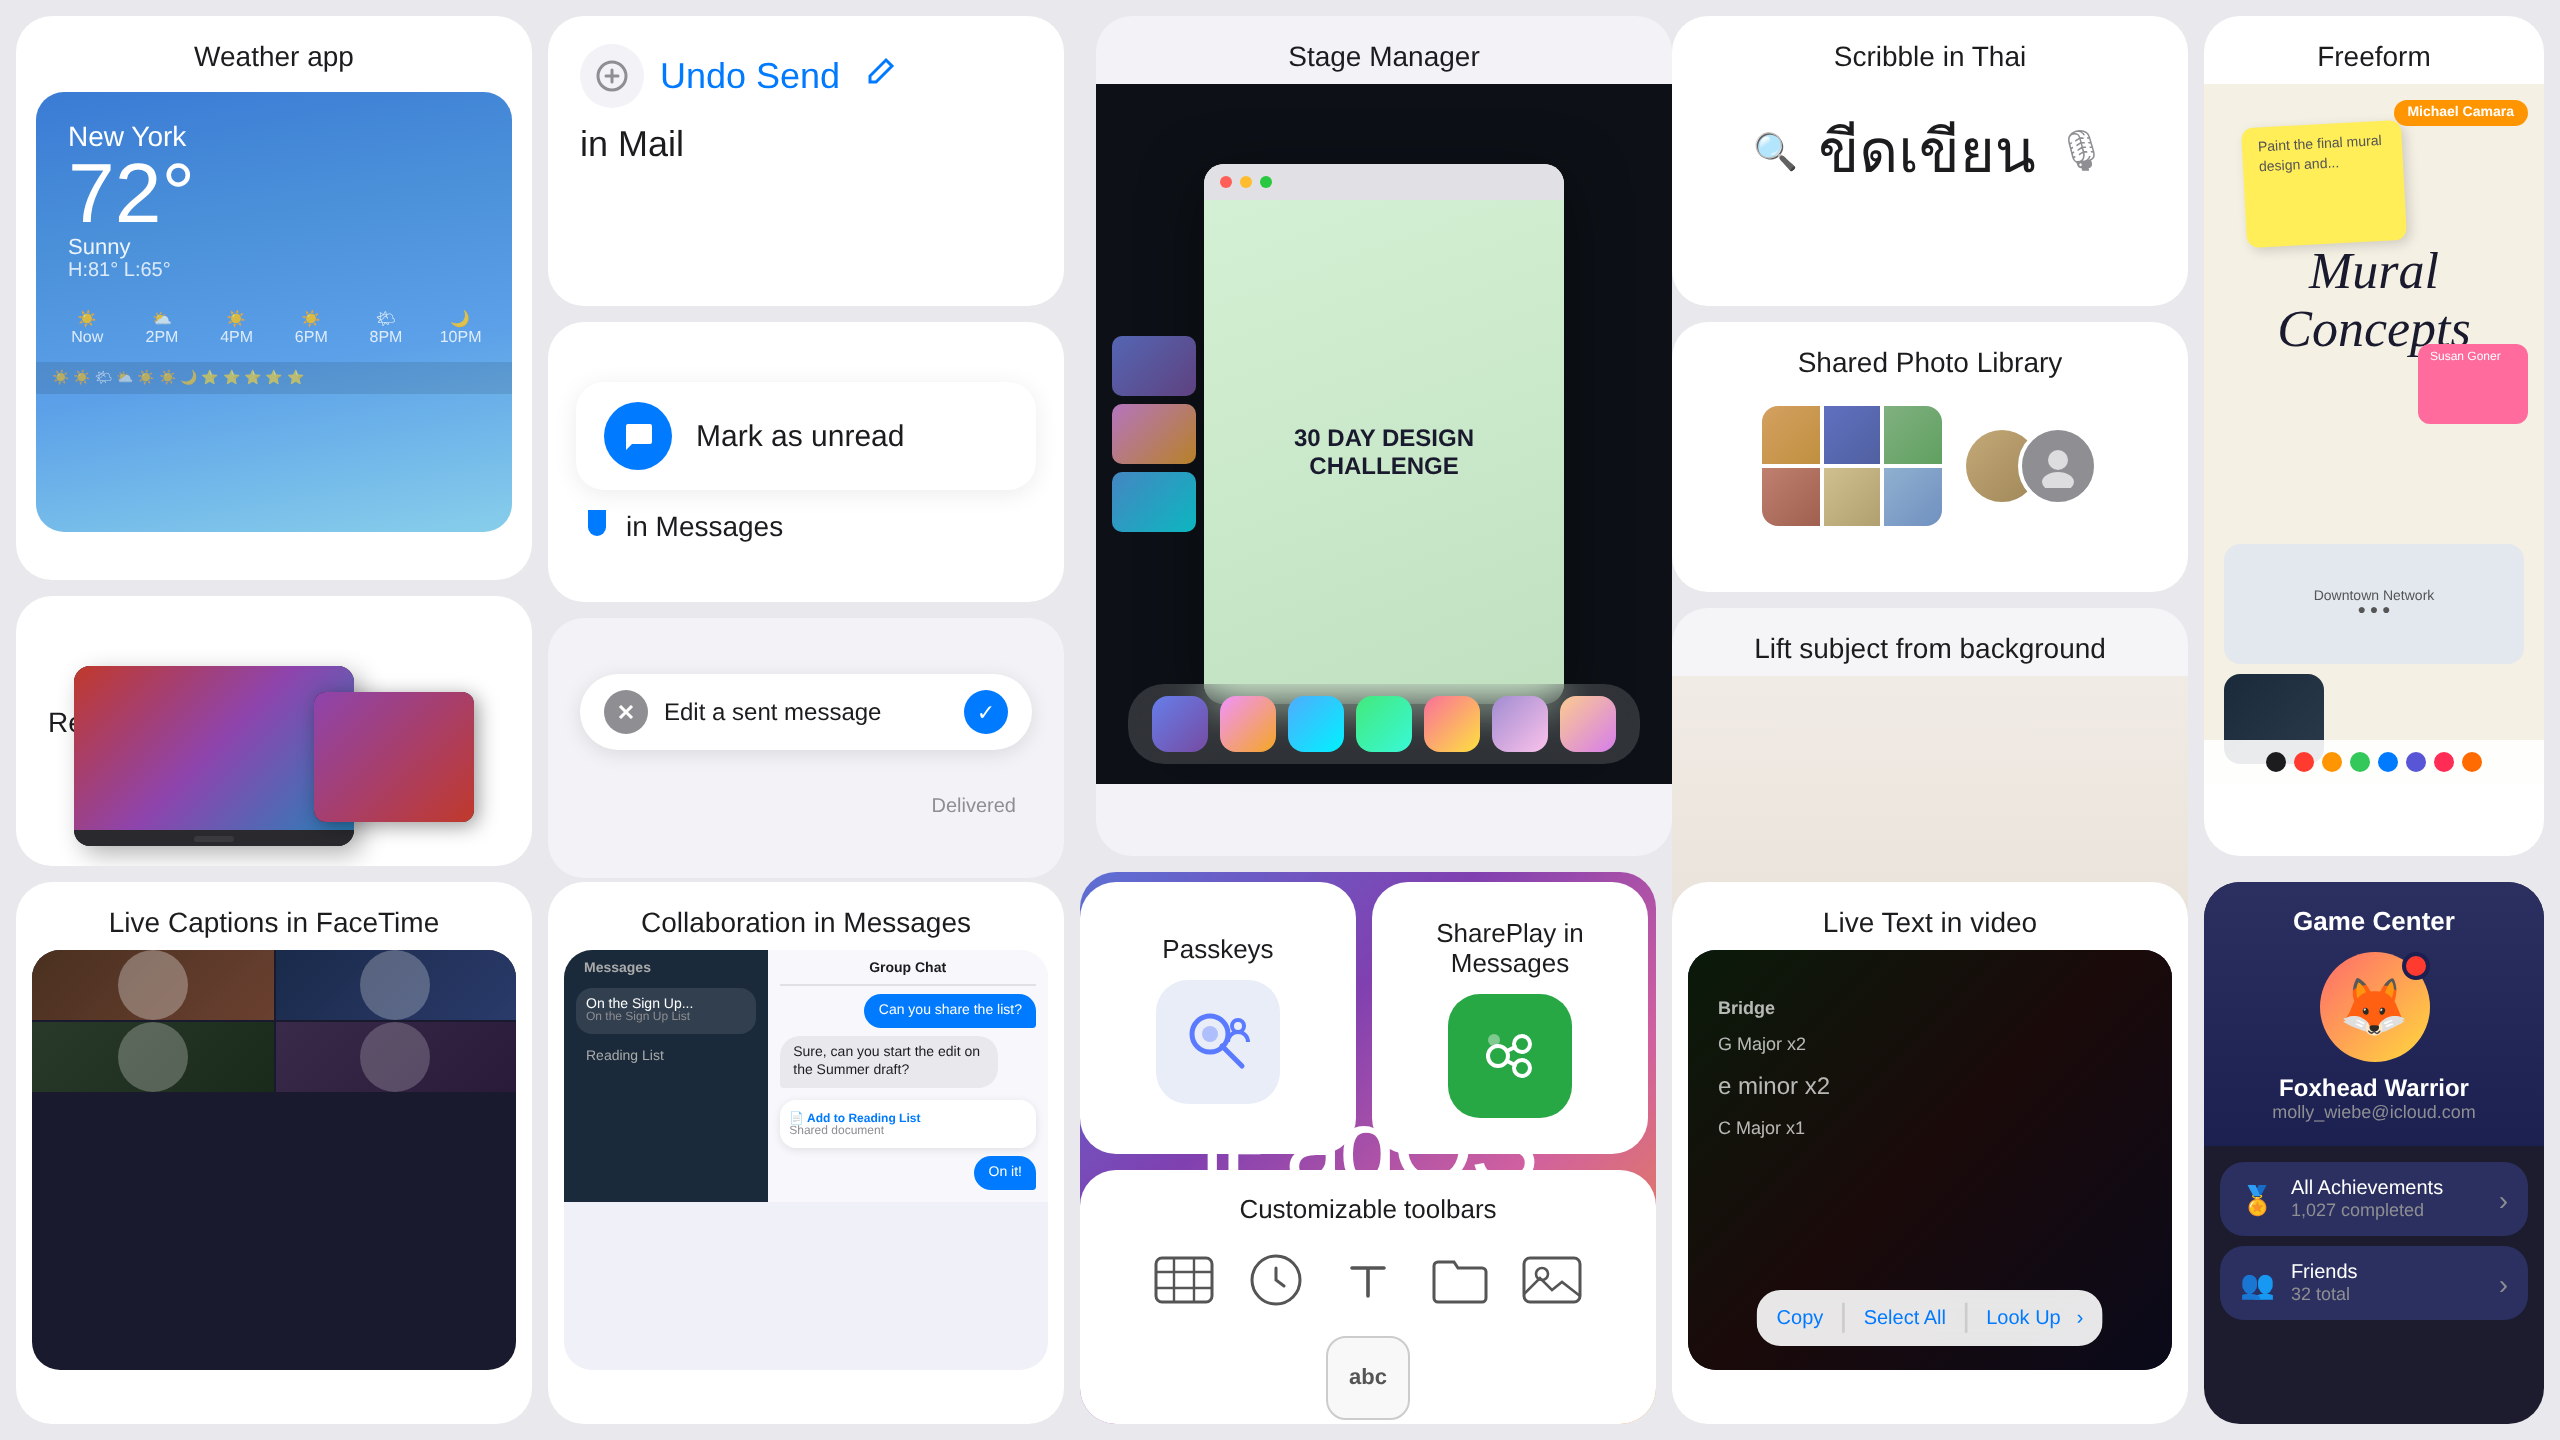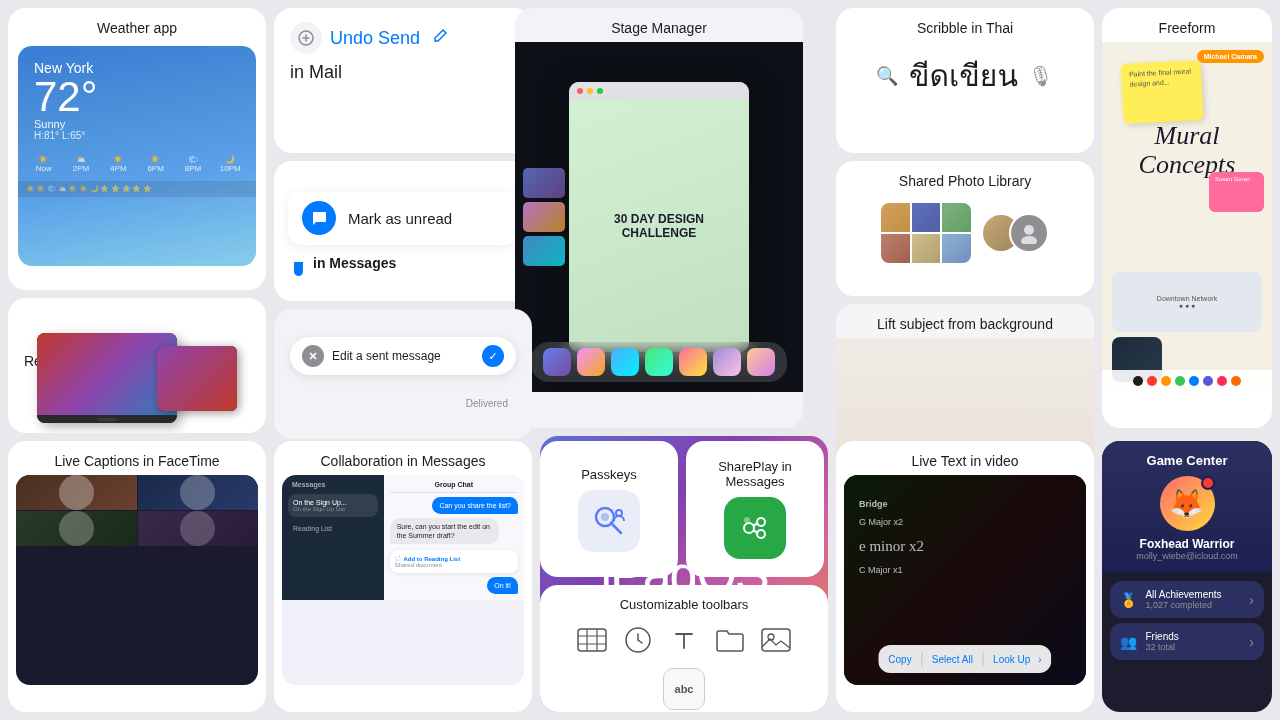--- a/index.html
+++ b/index.html
@@ -83,31 +83,31 @@
 
   <div class="tile" style="left:274px; top:161px; width:258px; height:140px; background:#fff; display:flex; flex-direction:column; justify-content:center; padding:14px;">
     <div style="display:flex;align-items:center;gap:12px;background:#fff;border-radius:14px;padding:10px 14px;box-shadow:0 2px 12px rgba(0,0,0,0.08);margin-bottom:10px;">
       <div style="width:34px;height:34px;background:#007aff;border-radius:50%;display:flex;align-items:center;justify-content:center;">
         <svg width="18" height="18" viewBox="0 0 18 18" fill="none">
           <path d="M3 3h12a1 1 0 011 1v8a1 1 0 01-1 1H6l-3 3V4a1 1 0 011-1z" fill="#fff"></path>
         </svg>
       </div>
       <span style="font-size:15px;font-weight:500;color:#1c1c1e;">Mark as unread</span>
     </div>
-    <div style="display:flex;align-items:flex-end;gap:10px;padding:0 6px;font-weight:bold;">
+    <div style="display:flex;align-items:flex-start;gap:10px;padding:0 6px;">
       <div style="width:9px;height:9px;background:#007aff;border-radius:50;">
         <svg width="9" height="9">
             <circle cx="4.5" cy="4.5" r="4.5" fill="#007aff"></circle>
           </svg>
       </div>
       <span style="font-size:14px;color:#1c1c1e;">in Messages</span>
     </div>
   </div>
 
-  <div class="tile" style="left:515px; top:8px; width:288px; height:420px; background:#f2f2f7;">
+  <div class="tile" style="left:548px; top:8px; width:288px; height:420px; background:#f2f2f7;">
     <div class="tile-title">Stage Manager</div>
     <div style="position:relative;width:100%;flex:1;height:350px;background:#0d1117;margin:0;display:flex;align-items:center;justify-content:center;">
 
       <div style="position:absolute;left:8px;top:50%;transform:translateY(-50%);display:flex;flex-direction:column;gap:4px;">
         <div style="width:42px;height:30px;background:rgba(255,255,255,0.12);border-radius:5px;overflow:hidden;">
           <div style="width:100%;height:100%;background:linear-gradient(135deg,#667eea,#764ba2);opacity:0.7;"></div>
         </div>
         <div style="width:42px;height:30px;background:rgba(255,255,255,0.12);border-radius:5px;overflow:hidden;">
           <div style="width:100%;height:100%;background:linear-gradient(135deg,#f093fb,#f5a623);opacity:0.7;"></div>
         </div>
@@ -460,21 +460,21 @@
 <div class="tile" style="left: 836px; top: 441px; width: 258px; height: 271px; background: rgb(255, 255, 255);">
   <div style="font-size:14px;font-weight:500;color:#1c1c1e;text-align:center;padding:12px 10px 6px;">Live Text in video</div>
   <div style="flex:1;width:calc(100% - 16px);margin:0 8px 8px;border-radius:14px;overflow:hidden;background:#0a0a14;min-height:210px;position:relative;">
     <div style="width:100%;height:100%;display:flex;flex-direction:column;justify-content:flex-start;padding:12px;">
 
       <div style="position:absolute;top:0;left:0;right:0;bottom:0;background:linear-gradient(135deg,#0a1a0a 0%,#1a0a0a 50%,#0a0a1a 100%);"></div>
 
       <div style="position:absolute;top:20px;left:15px;right:15px;">
         <div style="font-size:9px;color:rgba(255,255,255,0.7);font-weight:600;line-height:2;">Bridge</div>
         <div style="font-size:9px;color:rgba(255,255,255,0.7);line-height:2;">G Major x2</div>
-        <div style="font-size:15px;color:rgba(255,255,255,0.7);line-height:2;font-family:Liberation Serif, serif;">e minor x2</div>
+        <div style="font-size:12px;color:rgba(255,255,255,0.7);line-height:2;">e minor x2</div>
         <div style="font-size:9px;color:rgba(255,255,255,0.7);line-height:2;">C Major x1</div>
       </div>
 
       <div style="position:absolute;bottom:12px;left:50%;transform:translateX(-50%);background:rgba(255,255,255,0.9);backdrop-filter:blur(10px);border-radius:12px;padding:5px 10px;display:flex;gap:8px;align-items:center;white-space:nowrap;">
         <span style="font-size:10px;color:#007aff;font-weight:500;">Copy</span>
         <span style="color:#ccc;">|</span>
         <span style="font-size:10px;color:#007aff;font-weight:500;">Select All</span>
         <span style="color:#ccc;">|</span>
         <span style="font-size:10px;color:#007aff;font-weight:500;">Look Up</span>
         <span style="font-size:10px;color:#007aff;">›</span>

